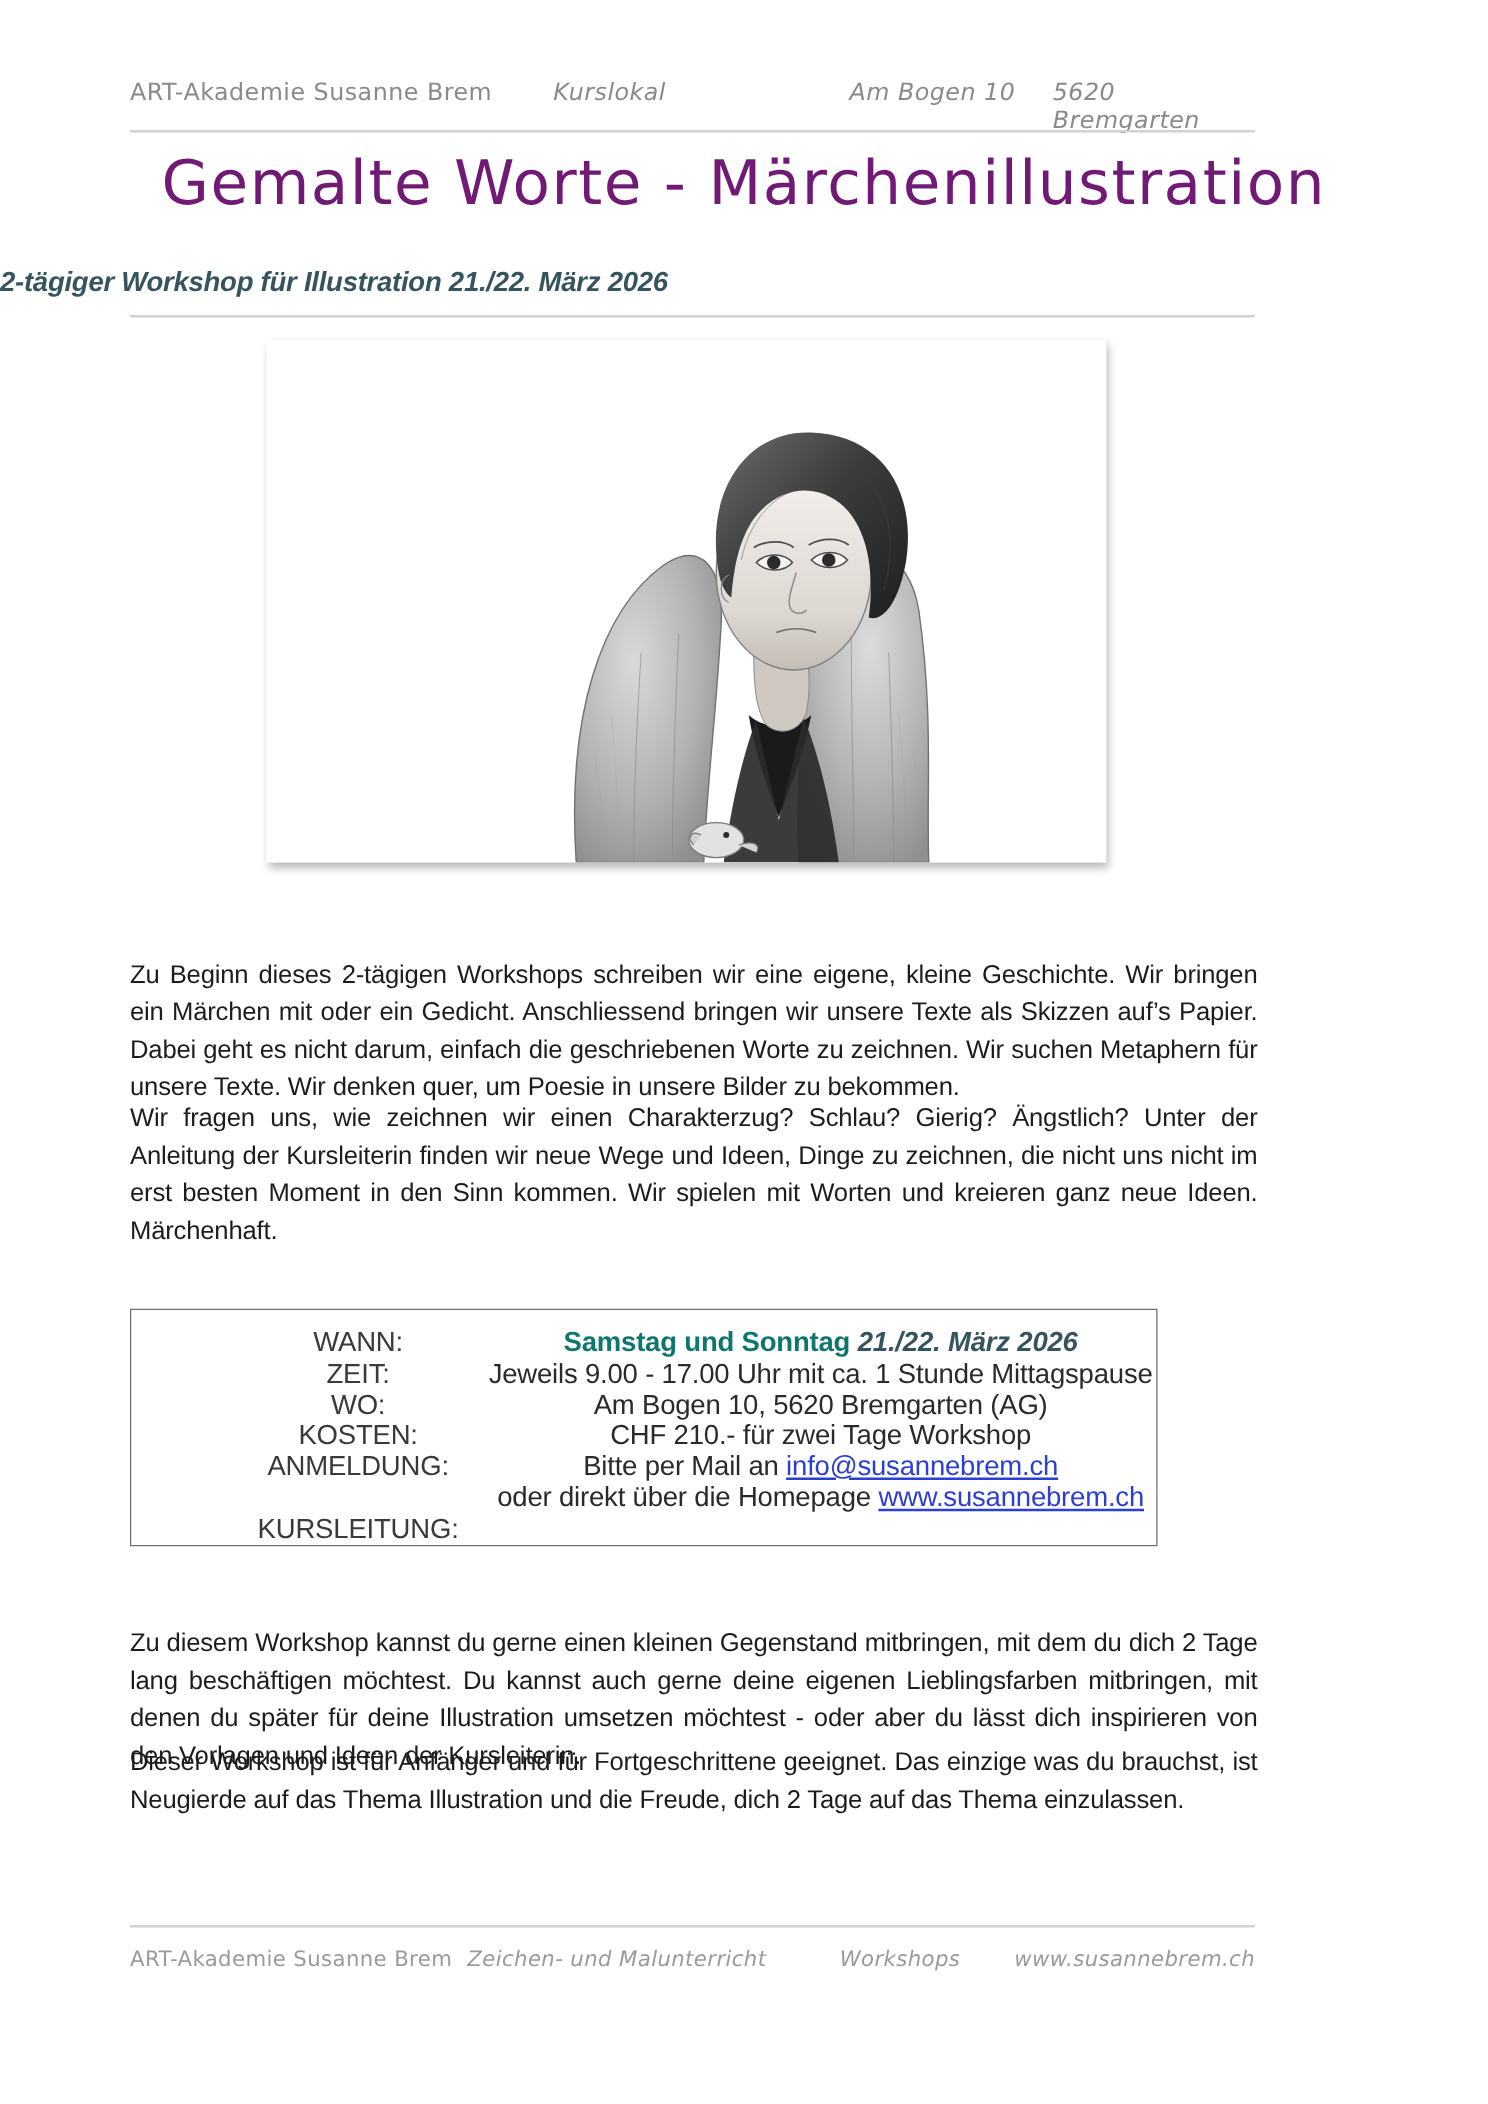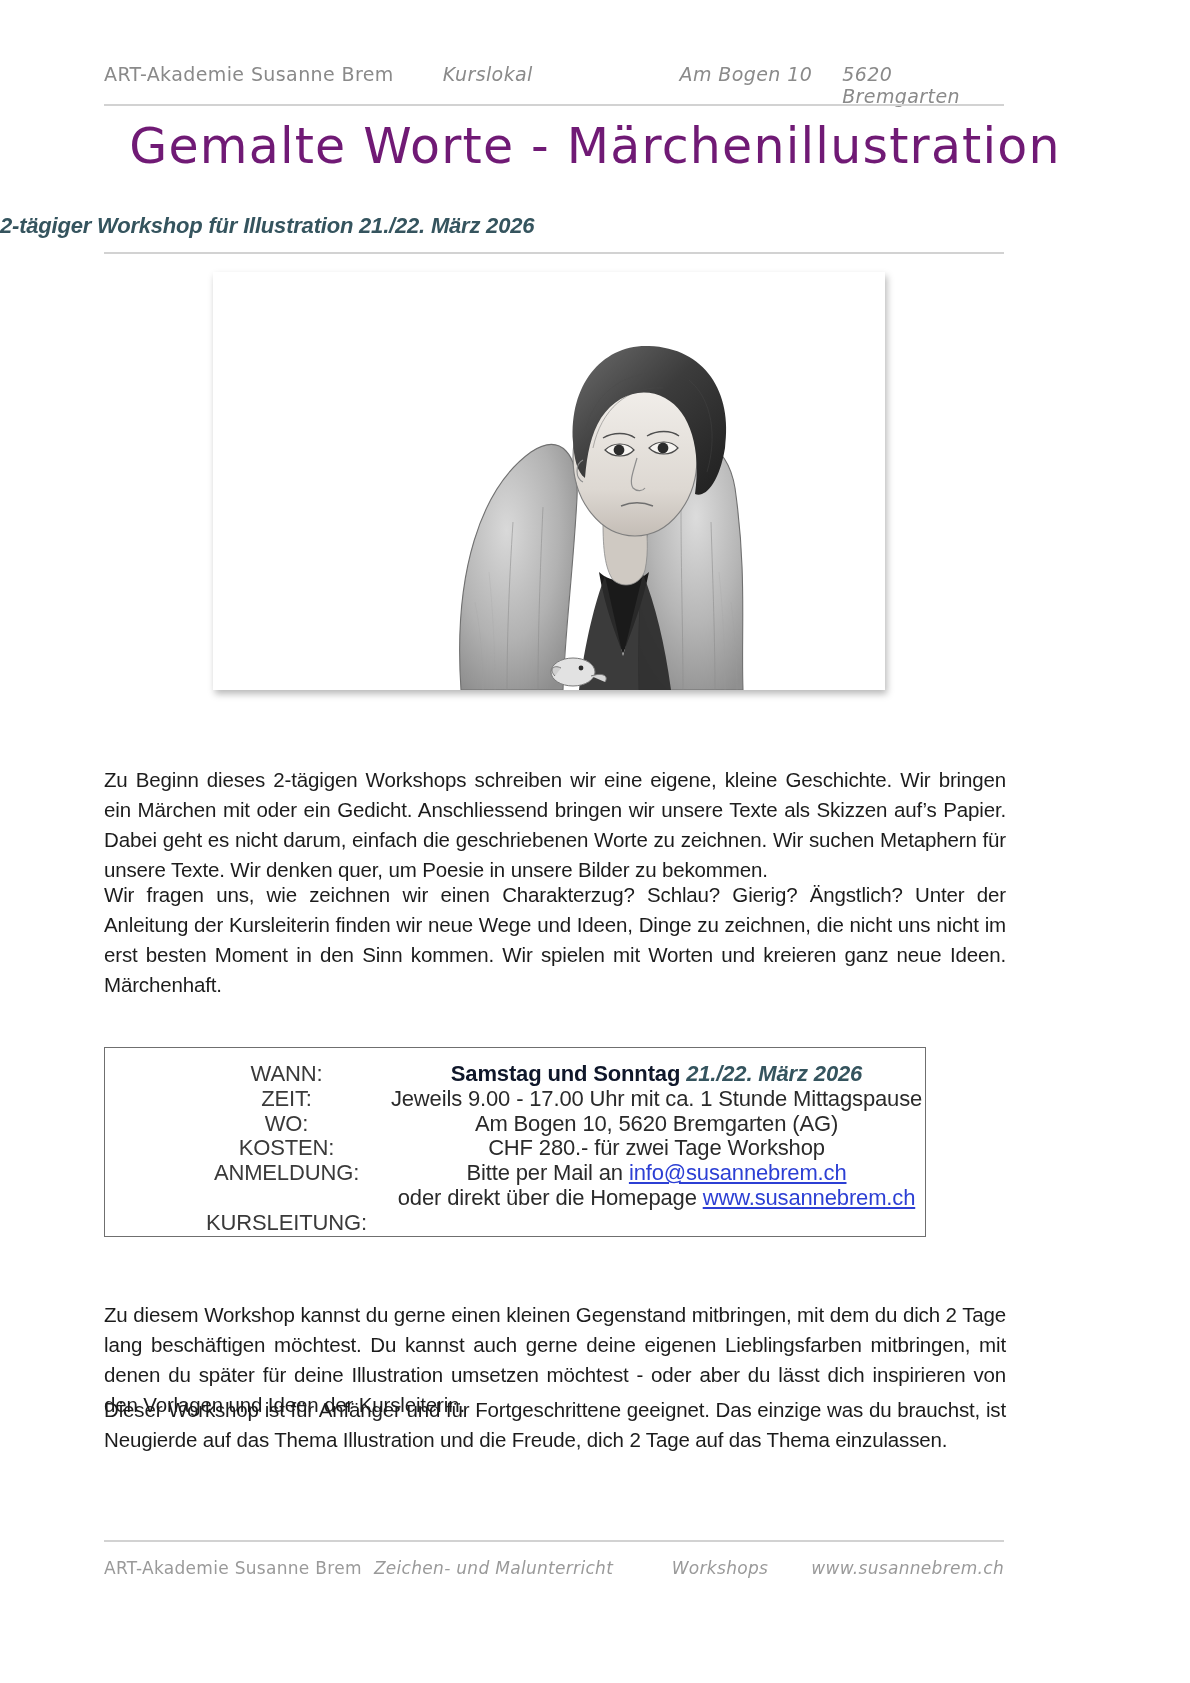--- a/index.html
+++ b/index.html
@@ -130,21 +130,21 @@
     letter-spacing: -0.15px;
     text-align: center;
   }
   .info-row { display: flex; }
   .info-label {
     width: 165px;
     flex: 0 0 165px;
     color: #3a3a3a;
   }
   .info-value { flex: 1; }
-  .v-bold { font-weight: bold; color: #0f172a; }
+  .v-bold { font-weight: bold; color: #0f766e; }
   .v-date {
     font-weight: bold;
     font-style: italic;
     color: #35545e;
   }
   .link {
     color: #2c3fd4;
     text-decoration: underline;
   }
 
@@ -340,21 +340,21 @@
       <span class="info-value">Jeweils 9.00 - 17.00 Uhr mit ca. 1 Stunde Mittagspause</span>
     </div>
 
     <div class="info-row">
       <span class="info-label">WO:</span>
       <span class="info-value">Am Bogen 10, 5620 Bremgarten (AG)</span>
     </div>
 
     <div class="info-row">
       <span class="info-label">KOSTEN:</span>
-      <span class="info-value">CHF 280.- für zwei Tage Workshop</span>
+      <span class="info-value">CHF 210.- für zwei Tage Workshop</span>
     </div>
 
     <div class="info-row">
       <span class="info-label">ANMELDUNG:</span>
       <span class="info-value"><span>Bitte per Mail an</span> <a class="link" href="#">info@susannebrem.ch</a></span>
     </div>
 
     <div class="info-row">
       <span class="info-label"></span>
       <span class="info-value"><span>oder direkt über die Homepage </span><a class="link" href="#">www.susannebrem.ch</a></span>

